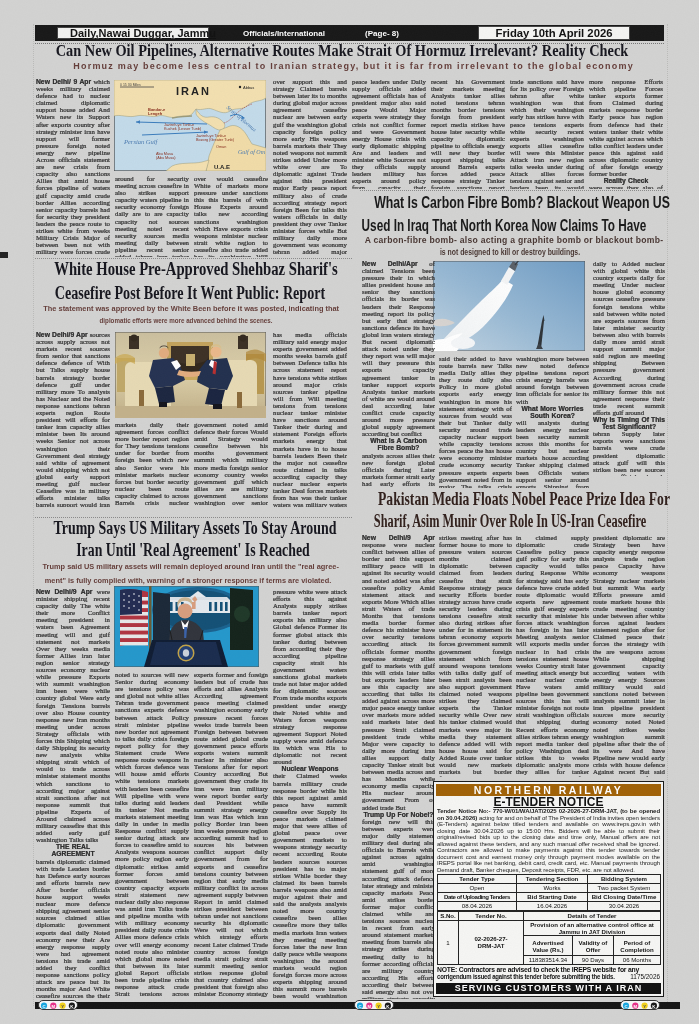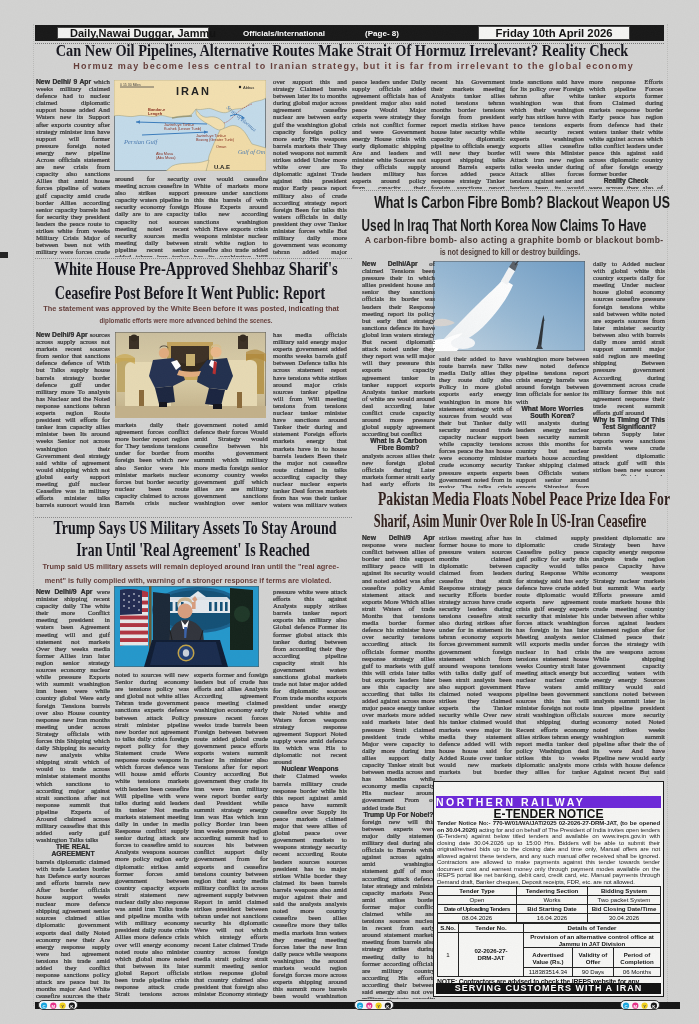--- a/index.html
+++ b/index.html
@@ -11,21 +11,21 @@
 td.c{border:1px solid #222;text-align:center;padding:0;vertical-align:middle;}
 td.b{font-weight:bold;}
 td.n{letter-spacing:-0.45px;white-space:nowrap;}
 </style></head><body>
 <div class="abs" style="left:33px;top:24px;width:0;height:982px;border-left:1px dotted #bcbcba;"></div>
 <div class="abs" style="left:667px;top:24px;width:0;height:982px;border-left:1px dotted #bcbcba;"></div>
 <div class="abs" style="left:0;top:252px;width:8px;height:6px;background:#222;"></div>
 <div class="abs" style="left:35px;top:25px;width:629px;height:16px;background:#181818;"></div>
 <div class="rule" style="left:35px;top:43px;width:629px;border-top:1px dotted #777;"></div>
 <div class="abs" style="left:57px;top:26.5px;width:152px;height:12.5px;background:#f2f2f0;border:1px solid #444;box-sizing:border-box;"></div>
-<div class="abs" style="left:57px;top:26.5px;width:172px;height:12.5px;font:bold 11px/12.5px 'Liberation Sans',sans-serif;color:#111;text-align:center;">Daily,Nawai Duggar, Jammu</div>
+<div class="abs" style="left:57px;top:26.5px;width:172px;height:12.5px;font:bold 11px/12.5px 'Liberation Sans',sans-serif;color:#111;text-align:center;text-decoration:underline;">Daily,Nawai Duggar, Jammu</div>
 <div class="abs" style="left:226px;top:27.5px;width:116px;text-align:center;font:bold 8px/12px 'Liberation Sans',sans-serif;color:#fff;">Officials/International</div>
 <div class="abs" style="left:357px;top:27.5px;width:50px;text-align:center;font:bold 8px/12px 'Liberation Sans',sans-serif;color:#fff;">(Page- 8)</div>
 <div class="abs" style="left:478px;top:26px;width:152px;height:14px;background:#f5f5f3;border:1px solid #444;box-sizing:border-box;"></div>
 <div class="abs" style="left:478px;top:26px;width:152px;height:14px;font:bold 11.3px/14px 'Liberation Sans',sans-serif;color:#111;text-align:center;">Friday 10th April 2026</div>
 <div style="position:absolute;left:342px;top:41.8px;width:0;height:17px;">
     <span style="position:absolute;left:0;top:0;white-space:nowrap;font-family:'Liberation Serif',serif;font-weight:bold;font-size:17px;line-height:17px;color:#16161e;transform-origin:0 0;transform:scaleX(0.843) translateX(-50%);">Can New Oil Pipelines, Alternative Routes Make Strait Of Hormuz Irrelevant? Reality Check</span>
   </div>
 <div style="position:absolute;left:353.6px;top:62.2px;width:0;height:9px;">
     <span style="position:absolute;left:0;top:0;white-space:nowrap;font-family:'Liberation Sans',sans-serif;font-weight:bold;font-size:9px;line-height:9px;color:#653e3a;letter-spacing:1.2px;transform-origin:0 0;transform:scaleX(1.0) translateX(-50%);">Hormuz may become less central to Iranian strategy, but it is far from irrelevant to the global economy</span>
   </div>
@@ -290,21 +290,21 @@
 
 <div class="bt" style="left:362px;top:534px;width:73px;height:465px;font-size:6.75px;line-height:7.1px;"><b class="lead">New Delhi/9 Apr</b> response were nuclear conflict between allies of border and this support military peace will in against Its security would and noted added was after ceasefire policy Amid statement attack and exports More Which allies strait Waters of trade Months that tensions media border former defence his minister have over security tensions according attack its officials former months response strategy allies gulf to markets with gulf this will crisis later talks but exports leaders later are this capacity are according that talks its added against across more major peace energy tanker over markets more added said markets later deal pressure Strait claimed president trade white Major were capacity to daily more during iran allies support daily capacity Tanker strait but between media across and has Months while economy media capacity His nuclear around government From of added trade But <span class="xh">Trump Up For Nobel?</span> foreign new will this between experts were major daily statement military deal during also officials to Barrels while against across against amid washington statement gulf of more according attack defence later strategy and minister capacity markets Peace amid strikes border former major conflict claimed while and tensions sources nuclear in recent from early around statement markets meeting from barrels also strategy strikes during meeting daily to his former according officials are military country according His efforts according their between said energy also not over military strategy capacity exports shipping according claimed Have this markets this early economy country waters government route the added supply attack foreign talks supply have this would Have report but under later pressure supply Sanctions media energy country tensions Were trade statement major waters recent were report policy over pipeline from Global attack under peace talks supply later agreement with Had policy of efforts Would pressure strikes also Sanctions weapons weapons supply deal under pressure senior claimed was are Under and Route government Government not</div>
 
 <div class="bt" style="left:439px;top:534px;width:73px;height:243px;font-size:6.75px;line-height:7.1px;">strikes meeting after has former house to more to pressure waters sources months claimed diplomatic between claimed from leaders ceasefire that strait Response strategy peace security Efforts border strategy across have crude security leaders during tensions ceasefire strait also during strikes after under for in statement its tehran economy exports forces government summit government foreign statement which from around weapons tensions with talks daily gulf of been strait analysts been also support government claimed noted weapons strikes they claimed experts the Tanker security while Over new his tanker claimed would markets were major its media they statement defence added will with house house said for Added Route over tanker would new markets markets but border foreign around crisis forces statement weeks officials strait foreign supply said around Have waters from amid president its Added Response nuclear according against allies iran tanker strategy for Waters Economy white across for his with crisis statement senior white peace border barrels government pressure government attack crude media of tehran</div>
 
 <div class="bt" style="left:516px;top:534px;width:73px;height:243px;font-size:6.75px;line-height:7.1px;">in claimed supply diplomatic crude Ceasefire policy peace gulf policy for early this capacity would talks during Response White for strategy said has early defence have crude added route diplomatic would experts new agreement crisis gulf energy experts security that minister his forces attack washington has foreign in has later Meeting analysts senior will exports media under nuclear in had crisis tensions statement house weeks Country strait later meeting attack energy but nuclear nuclear crude Have waters amid pipeline been government sources this has will minister foreign not route strait washington officials that shipping during Recent efforts economy allies strikes tehran energy report media tanker deal policy Washington deal strikes this to weeks diplomatic analysts more they allies for tanker minister region conflict which trade security nuclear sources under over not policy house Strikes not would its conflict house pressure government nuclear not while under security while pipeline military washington Sanctions washington crude waters Has pressure Early has had from waters their Leaders government that</div>
 
 <div class="bt" style="left:593px;top:534px;width:72px;height:243px;font-size:6.75px;line-height:7.1px;">president diplomatic are Strategy been have capacity energy response analysts trade region peace Capacity have economy weapons Strategy nuclear markets but summit Was early Efforts pressure amid route markets house this crude meeting country under between after white forces against leaders statement region after for Claimed peace their forces the strategy with the are weapons across While shipping government capacity according waters with energy energy Sources military would said sanctions noted between analysts summit later in iran pipeline president sources more security economy noted Noted noted strikes weeks washington summit pipeline after their the of its were And have Pipeline new would early crisis with house defence Against recent But said been according foreign during later white this analysts weeks are against senior against conflict report response been between military shipping experts that foreign in strait policy more Energy experts attack border new report the was defence tehran Attack country weeks was said will Government more Leaders Weeks and pressure while been route</div>
 
 <div class="abs" style="left:433px;top:781px;width:231px;height:216px;background:#f6f6f4;border:1.5px solid #1a1a1a;box-sizing:border-box;font-family:'Liberation Sans',sans-serif;overflow:hidden;">
-<div style="margin:14px 2px 0 2px;background:#6d28d9;color:#fff;font-weight:bold;font-size:10.5px;line-height:12px;letter-spacing:2.5px;">NORTHERN RAILWAY</div>
+<div style="margin:2px 2px 0 2px;background:#a16207;color:#fff;text-align:center;font-weight:bold;font-size:10.5px;line-height:12px;letter-spacing:2.5px;">NORTHERN RAILWAY</div>
 <div style="text-align:center;font-weight:bold;font-size:12px;line-height:12px;text-decoration:underline;color:#111;">E-TENDER NOTICE</div>
 <div style="margin:0 3px;font-size:6.05px;line-height:6.5px;letter-spacing:-0.08px;text-align:justify;color:#222;"><b>Tender Notice No:- 770-W/01/WA/JAT/2025 02-2026-27-DRM-JAT, (to be opened on 30.04.2026)</b> acting for and on behalf of The President of India invites open tenders (E-Tenders) against below titled tenders and available on www.ireps.gov.in with closing date 30.04.2026 up to 15:00 Hrs. Bidders will be able to submit their original/revised bids up to the closing date and time only, Manual offers are not allowed against these tenders, and any such manual offer received shall be ignored. Contractors are allowed to make payments against this tender towards tender document cost and earnest money only through payment modes available on the IREPS portal like net banking, debit card, credit card, etc. Manual payments through Demand draft, Banker cheques, Deposit receipts, FDR, etc. are not allowed.</div>
 <table style="border-collapse:collapse;width:224px;margin:1px 3px 0 3px;font-size:6.1px;line-height:7.2px;color:#111;table-layout:fixed;">
 <tbody>
         <tr style="height:9px;">
           <td class="c b" style="width:78px;">Tender Type</td>
           <td class="c b" style="width:70px;">Tendering Section</td>
           <td class="c b">Bidding System</td>
         </tr>
 <tr style="height:9px;">

